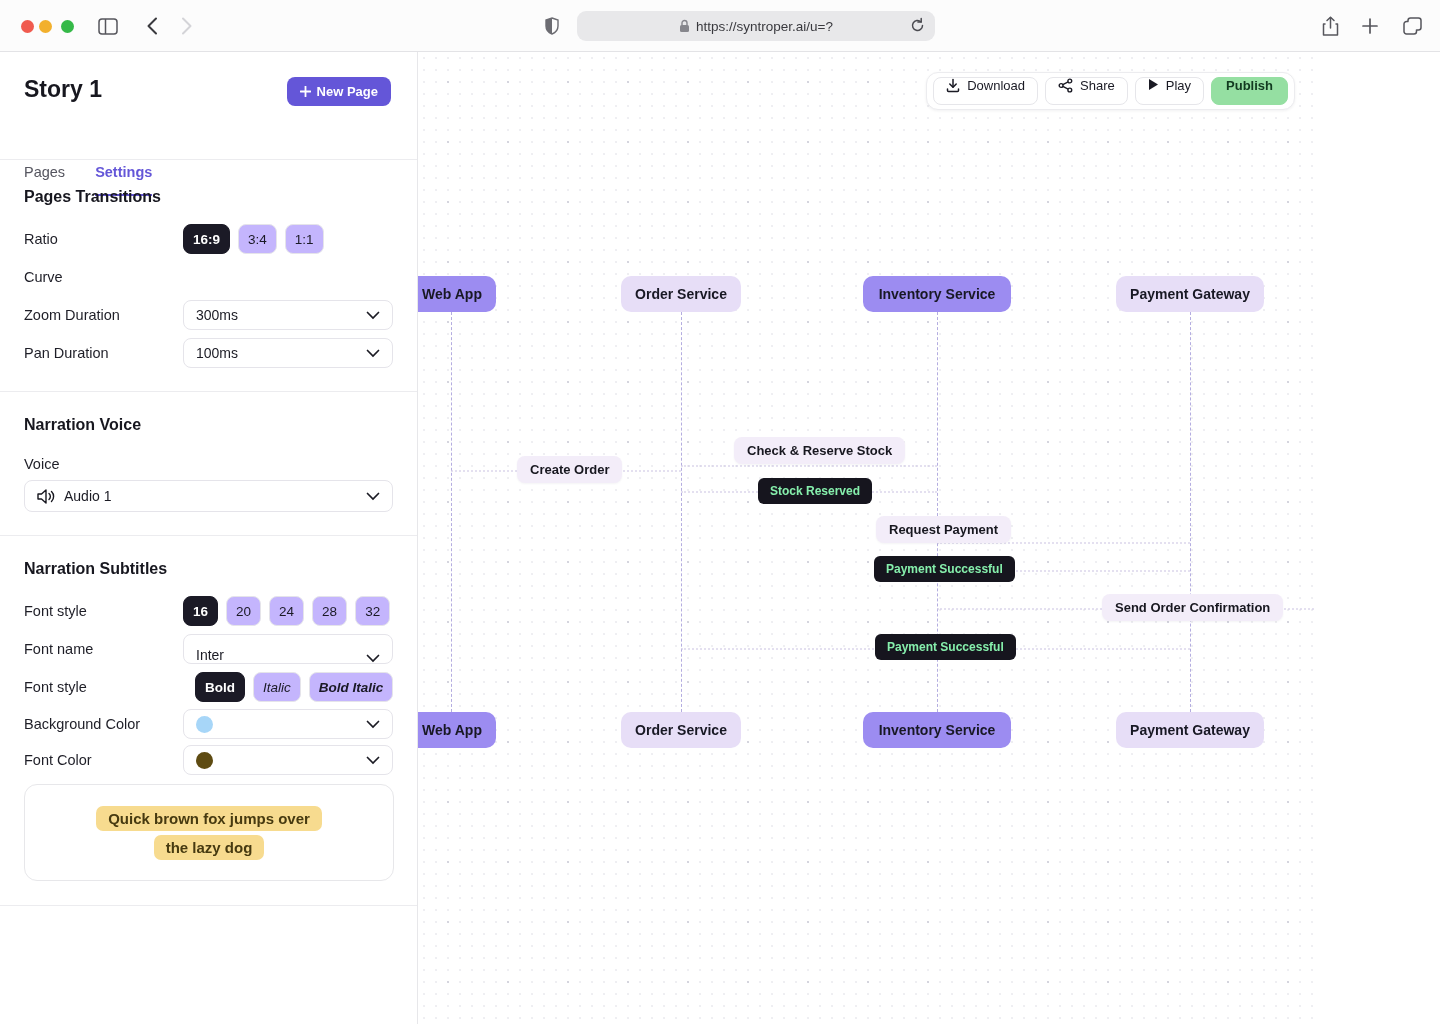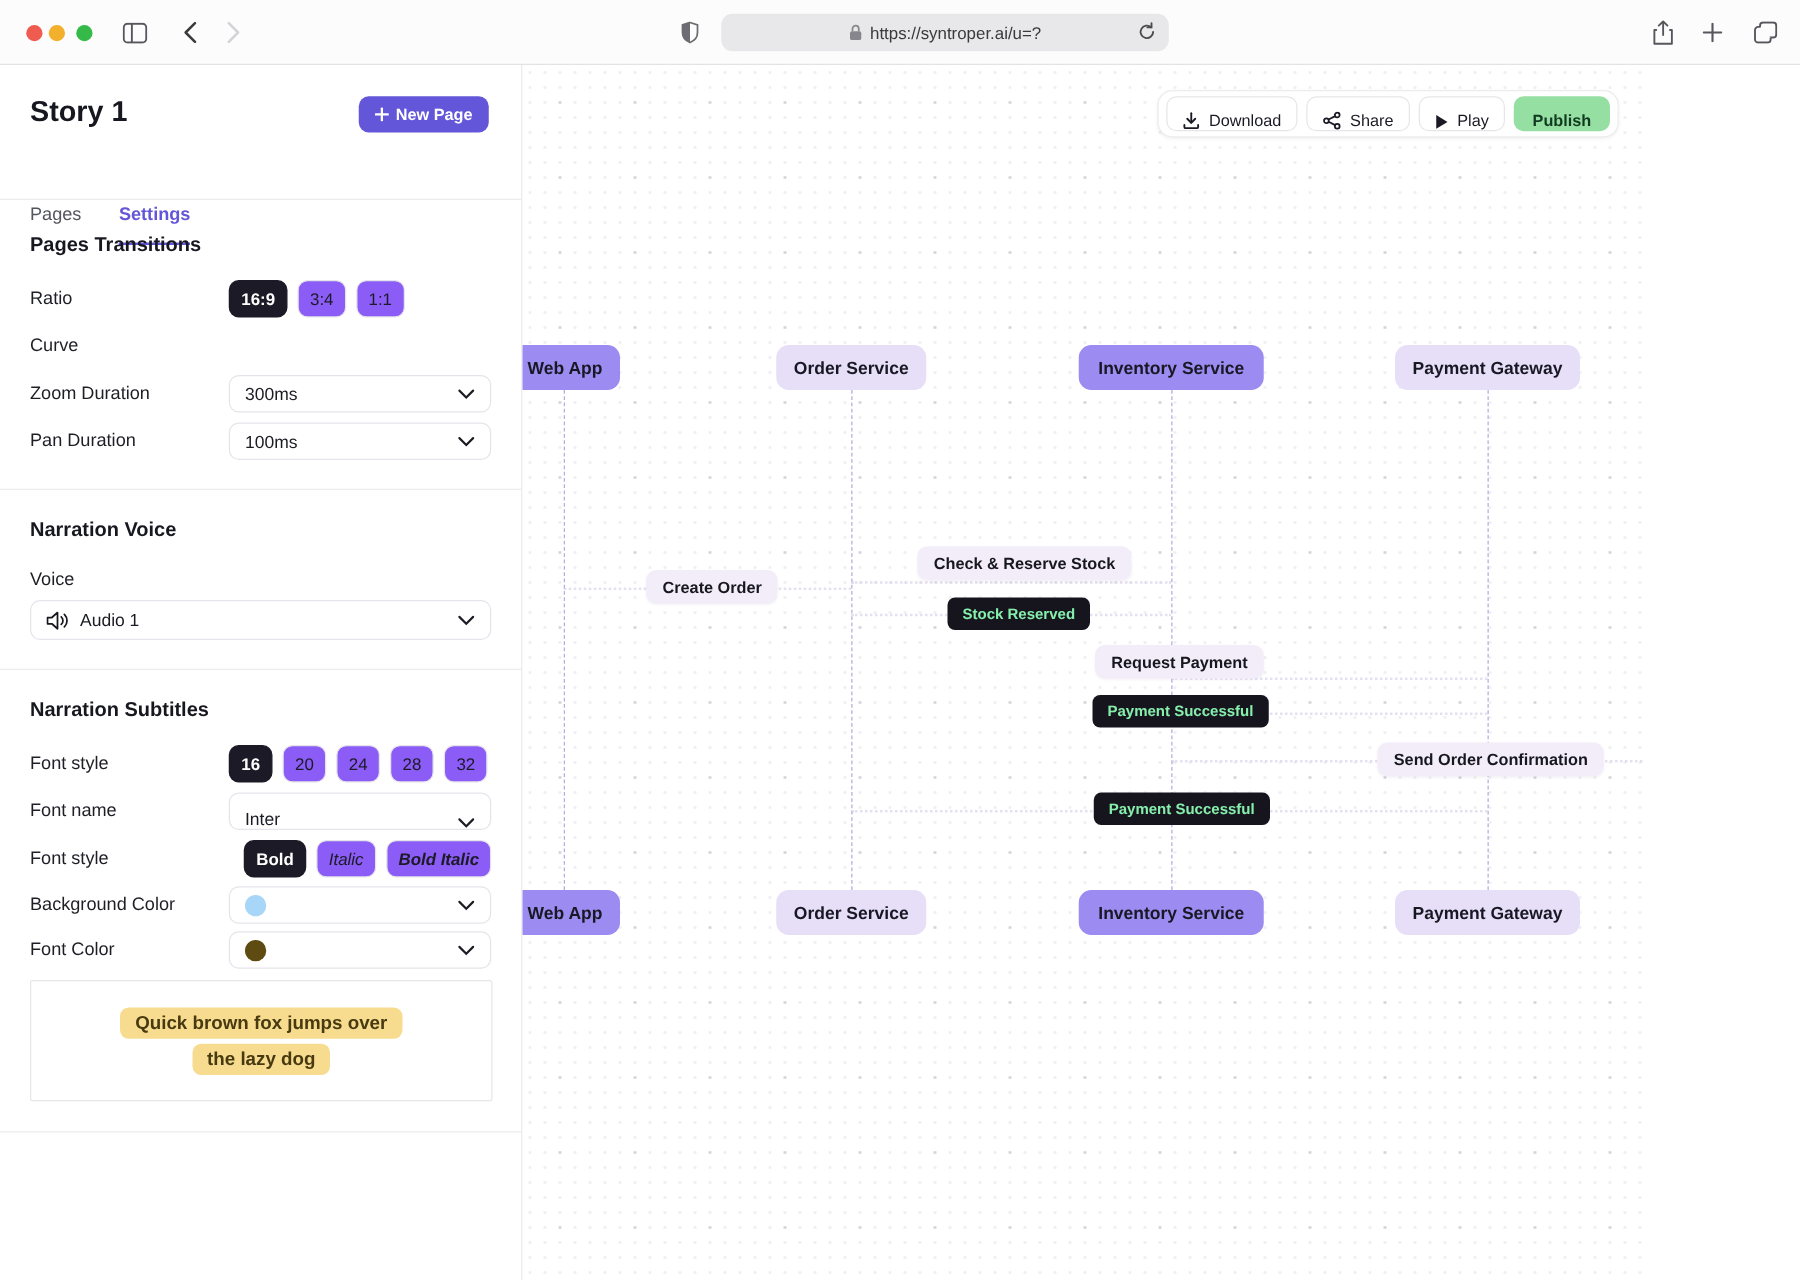--- a/index.html
+++ b/index.html
@@ -33,42 +33,42 @@
   .new-page-btn { position:absolute; right:26px; top:25px; height:29px; padding:0 13px;
     background:#6456D8; color:#fff; font-size:13px; font-weight:600; border:none;
     border-radius:8px; display:flex; align-items:center; gap:6px; cursor:pointer; }
   .tabs { position:absolute; left:24px; top:80px; display:flex; gap:30px; font-size:14.5px;margin-top:32px; }
   .tab { padding-bottom:14px; color:#55555F; font-weight:500; cursor:pointer; }
   .tab.active { color:#6456D8; font-weight:700; border-bottom:2.5px solid #6456D8; }
   .sb-divider { position:absolute; left:0; width:100%; height:1px; background:#ECECEF; }
   .sec-title { position:absolute; left:24px; font-size:16px; font-weight:700; color:#17171F; }
   .row-label { position:absolute; left:24px; font-size:14.5px; color:#1E1E27; }
   .chip-row { position:absolute; left:183px; display:flex; gap:8px; }
-  .chip { height:30px; min-width:34px; padding:0 9px; background:#8b5cf6; border:1px solid #E5E4EA;
+  .chip { height:30px; min-width:34px; padding:0 9px; background:#c4b5fd; border:1px solid #E5E4EA;
     border-radius:8px; font-size:13.5px; color:#1B1A26; display:flex; align-items:center;
     justify-content:center; cursor:pointer; font-family:inherit; }
   .chip.selected { background:#1B1A26; color:#fff; border-color:#1B1A26; font-weight:600; }
   .chip.it { font-style:italic; } .chip.bd { font-weight:700; }
   .select { position:absolute; left:183px; width:210px; height:30px; background:#fff;
     border:1px solid #E5E4EA; border-radius:8px; display:flex; align-items:center;
     padding:0 12px; font-size:14px; color:#1B1B24; cursor:pointer; }
   .select .chev { margin-left:auto; }
   .select.wide { left:24px; width:369px; height:32px; gap:9px; }
   .swatch { width:17px; height:17px; border-radius:50%; display:inline-block; margin-right:8px; }
   .preview-box { position:absolute; left:24px; top:732px; width:370px; height:97px;
-    border:1px solid #E7E7EA; border-radius:2px; display:flex; flex-direction:column;
+    border:1px solid #E7E7EA; border-radius:13px; display:flex; flex-direction:column;
     align-items:center; justify-content:center; gap:4px; }
   .hl-line { padding:4px 12px; border-radius:7px; font-size:15px; font-weight:700; }
 
   
   .cv-toolbar { position:absolute; top:20px; right:21px; height:38px; background:#fff;
     border:1px solid #ECECEF; border-radius:12px; box-shadow:0 1px 3px rgba(20,20,40,.06);
     display:flex; align-items:center; gap:7px; padding:0 6px; }
   .tb-btn { height:28px; padding:0 12px; background:#fff; border:1px solid #E6E6EA;
-    border-radius:8px; display:flex; align-items:flex-end; gap:7px; font-size:13px;
+    border-radius:8px; display:flex; align-items:flex-start; gap:7px; font-size:13px;
     color:#1A1A24; font-weight:500; cursor:pointer; font-family:inherit; }
   .tb-btn.publish { background:#95DFA2; border-color:#95DFA2; color:#123A20; font-weight:700; padding:0 14px; }
 
   
   .lane-node { position:absolute; height:36px; border-radius:10px; display:flex;
     align-items:center; justify-content:center; font-size:14px; font-weight:700;
     color:#181824; padding:0 16px; white-space:nowrap; cursor:pointer; }
   .lane-node.solid { background:#9C8CF1; }
   .lane-node.light { background:#E7DEF7; }
   .lifeline { position:absolute; width:0; border-left:1.5px dashed #A79FDB; opacity:.85; }

